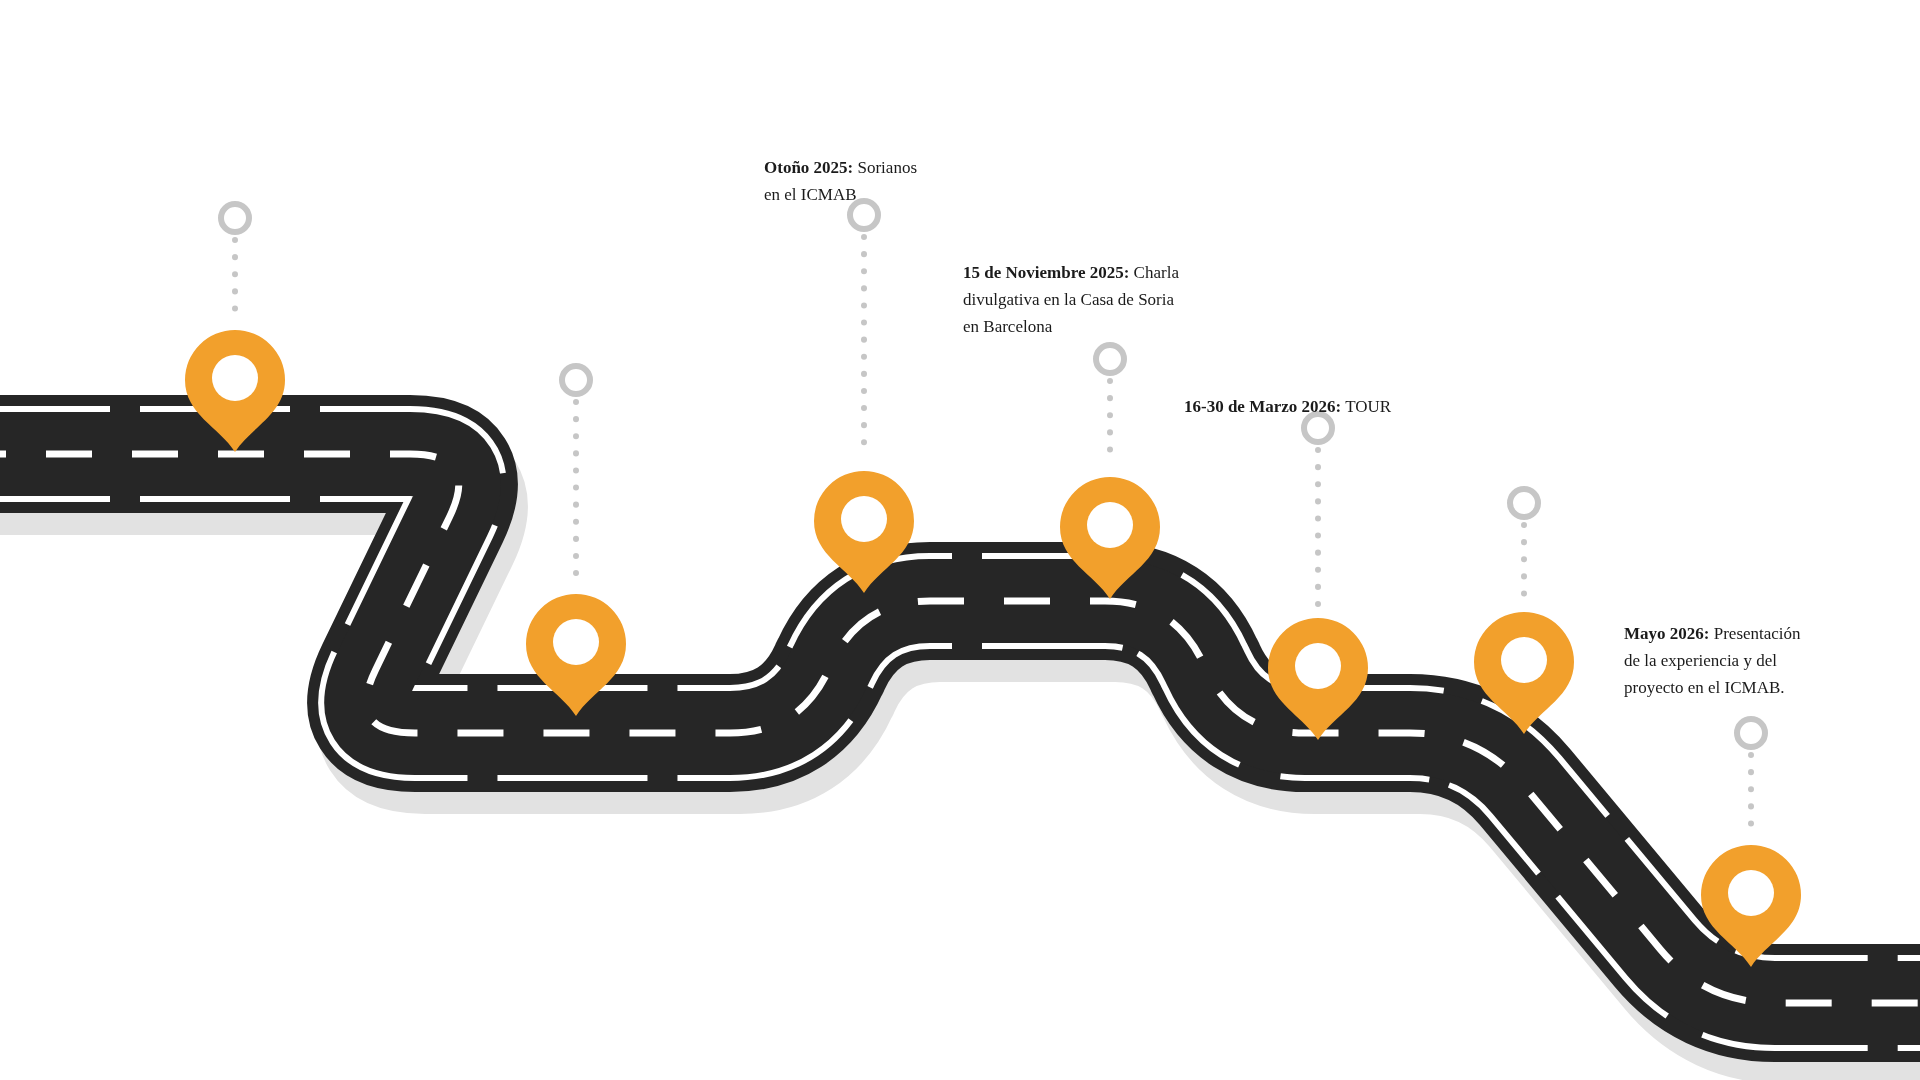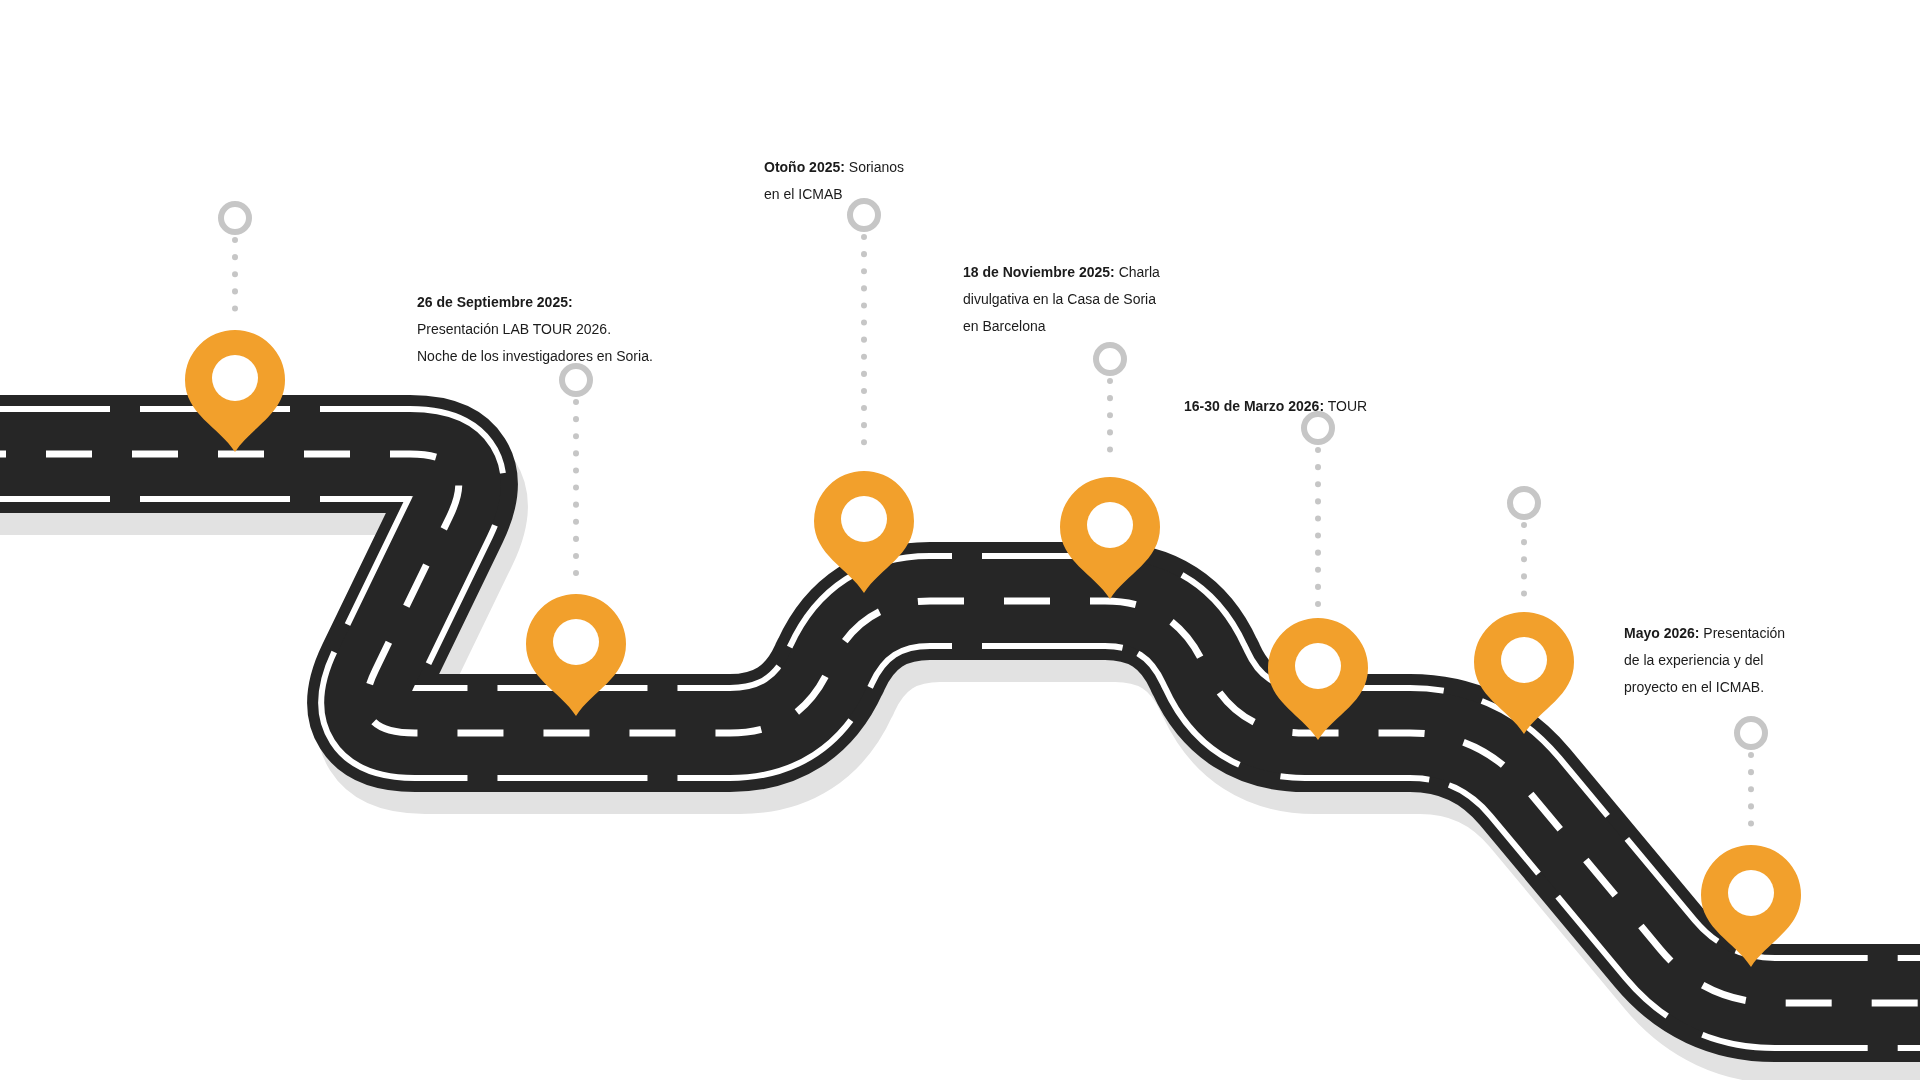--- a/index.html
+++ b/index.html
@@ -25,24 +25,25 @@
 
   
   .leader{stroke:var(--marker-gray);stroke-width:6;stroke-linecap:round;stroke-dasharray:0.1 17;}
   .ring{fill:var(--white);stroke:var(--marker-gray);stroke-width:6;}
   .pin-body{fill:var(--accent-orange);}
   .pin-hole{fill:var(--white);}
 
   
   .event-label{
     position:absolute;
-    font-size:14px;
+    font-size:17px;
     line-height:27px;
     white-space:pre-line;
     color:var(--text);
+    font-family:Liberation Serif, serif;
   }
   .event-label b{font-weight:700;}
   .event-label i{font-style:italic;font-weight:700;}
 </style>
 </head>
 <body>
 
 <div class="canvas">
 
   <svg class="scene" width="1920" height="1080" viewBox="0 0 1920 1080">
@@ -104,33 +105,28 @@
     </g>
 
     <g>
       <line class="leader" x1="1751" y1="755" x2="1751" y2="833"></line>
       <use href="#node-ring" transform="translate(1751,733)"></use>
       <use href="#pin-shape" transform="translate(1751,895)"></use>
     </g>
   </svg>
 
 
-  <div class="event-label" style="left:417px;top:262px;">
-    <b><span>26 de Septiembre 2025:</span><i></i><span></span></b><span>
-Presentación LAB TOUR 2026.
-Noche de los investigadores en Soria.</span>
-  </div>
 
   <div class="event-label" style="left:764px;top:127px;">
     <b><span>Otoño 2025:</span><i></i><span></span></b><span> Sorianos
 en el ICMAB</span>
   </div>
 
   <div class="event-label" style="left:963px;top:232px;">
-    <b><span>18 de Noviembre 2025:</span><i></i><span></span></b><span> Charla
+    <b><span>15 de Noviembre 2025:</span><i></i><span></span></b><span> Charla
 divulgativa en la Casa de Soria
 en Barcelona</span>
   </div>
 
   <div class="event-label" style="left:1184px;top:366px;">
     <b><span>16-30 de Marzo 2026:</span><i></i><span></span></b><span> TOUR</span>
   </div>
 
 
   <div class="event-label" style="left:1624px;top:593px;">

